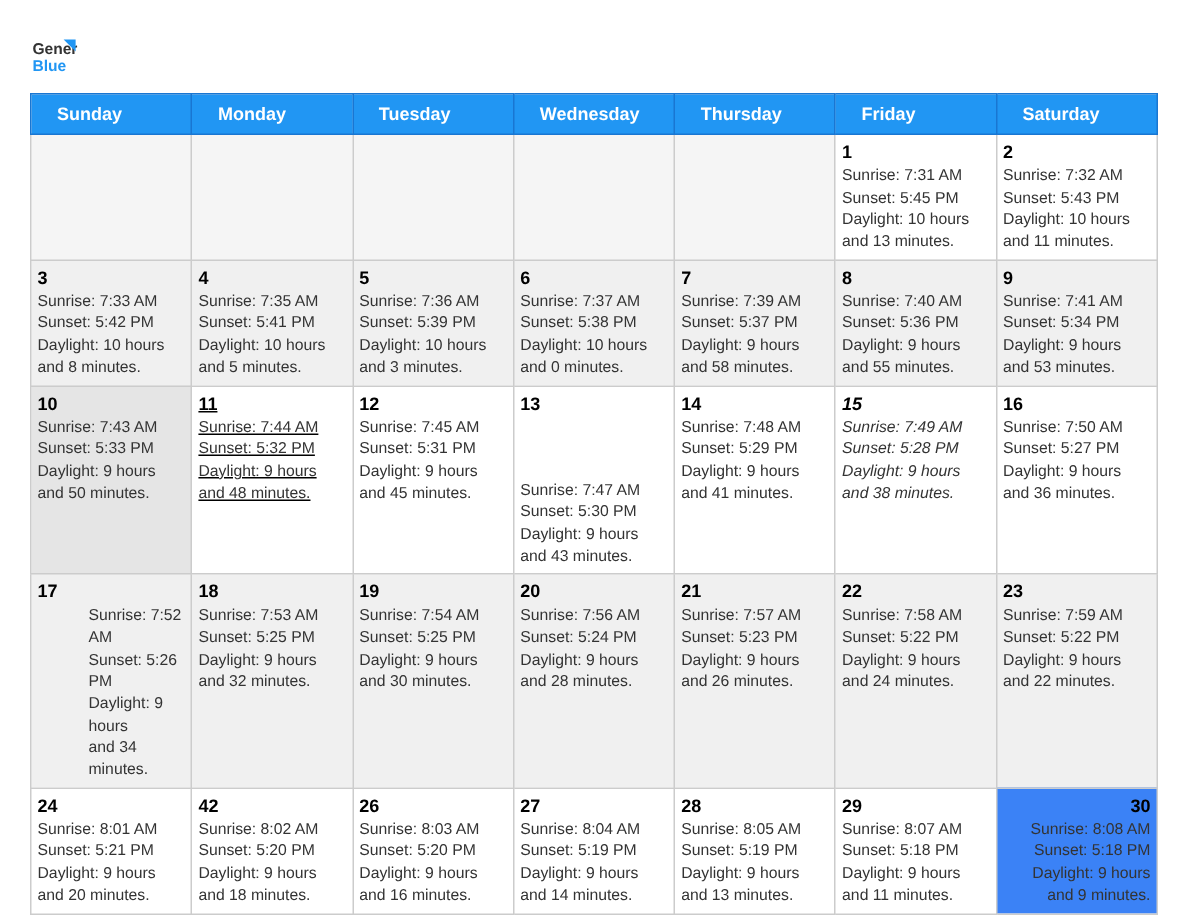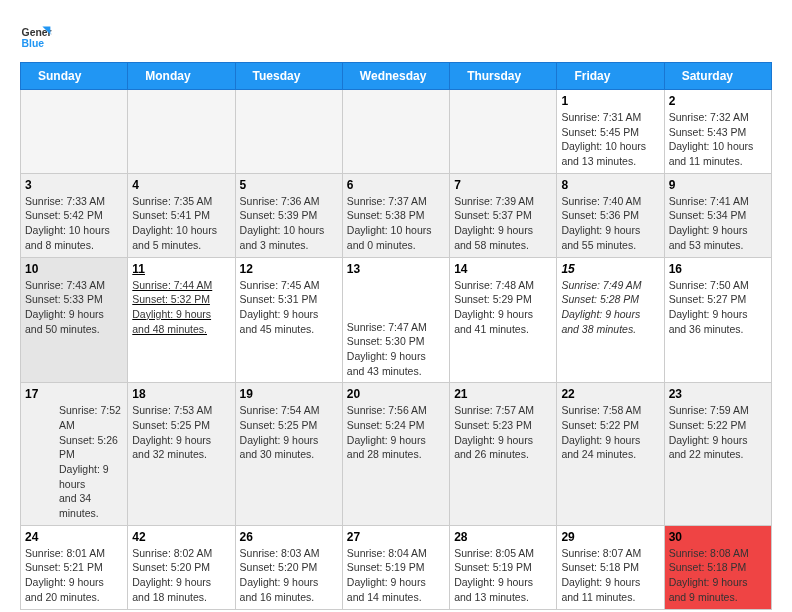--- a/index.html
+++ b/index.html
@@ -324,21 +324,21 @@
 Daylight: 9 hours
 and 13 minutes.</div>
         </td>
         <td style="background: rgb(255, 255, 255);">
           <span class="day-num">29</span>
           <div class="day-info" style="white-space: pre-line;">Sunrise: 8:07 AM
 Sunset: 5:18 PM
 Daylight: 9 hours
 and 11 minutes.</div>
         </td>
-        <td style="background: #ef4444;">
+        <td style="background: #3b82f6; text-align: right;">
           <span class="day-num">30</span>
           <div class="day-info" style="white-space: pre-line;">Sunrise: 8:08 AM
 Sunset: 5:18 PM
 Daylight: 9 hours
 and 9 minutes.</div>
         </td>
       </tr>
     </tbody>
 </table>
 

